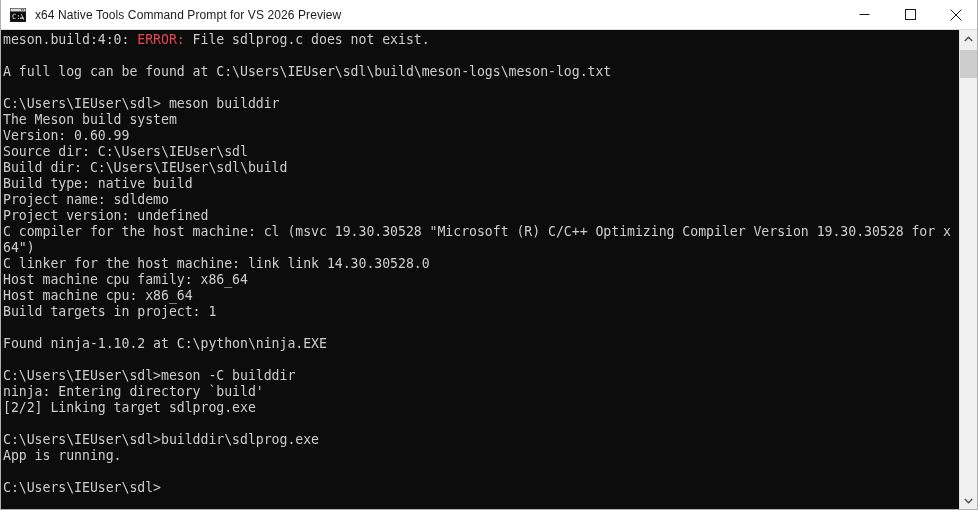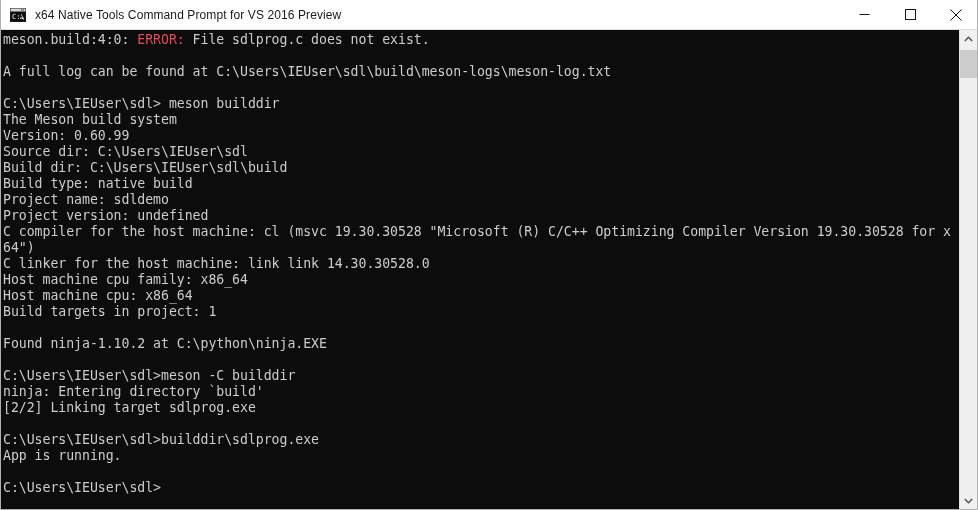--- a/index.html
+++ b/index.html
@@ -141,21 +141,21 @@
 
     <svg id="app-icon" viewBox="0 0 16 16" width="16" height="16">
       <rect x="0.5" y="1.5" width="15" height="13" fill="#0c0c0c" stroke="#1a1a1a"></rect>
       <rect x="0.5" y="1.5" width="15" height="3" fill="#d8d8d8"></rect>
       <rect x="11" y="2.3" width="1.2" height="1.2" fill="#3a3a3a"></rect>
       <rect x="12.7" y="2.3" width="1.2" height="1.2" fill="#3a3a3a"></rect>
       <text x="2" y="12" font-family="DejaVu Sans Mono, monospace" font-size="7" fill="#f0f0f0">C:\</text>
       <rect x="10" y="10.5" width="3.5" height="1.2" fill="#f0f0f0"></rect>
     </svg>
 
-    <div id="title-text">x64 Native Tools Command Prompt for VS 2016 Preview</div>
+    <div id="title-text">x64 Native Tools Command Prompt for VS 2026 Preview</div>
 
     <button class="winbtn" title="Minimize">
       <svg width="11" height="11" viewBox="0 0 11 11">
         <line x1="0.5" y1="5.5" x2="10.5" y2="5.5" stroke="#1a1a1a" stroke-width="1"></line>
       </svg>
     </button>
 
     <button class="winbtn" title="Maximize">
       <svg width="11" height="11" viewBox="0 0 11 11">
         <rect x="0.5" y="0.5" width="10" height="10" fill="none" stroke="#1a1a1a" stroke-width="1"></rect>

